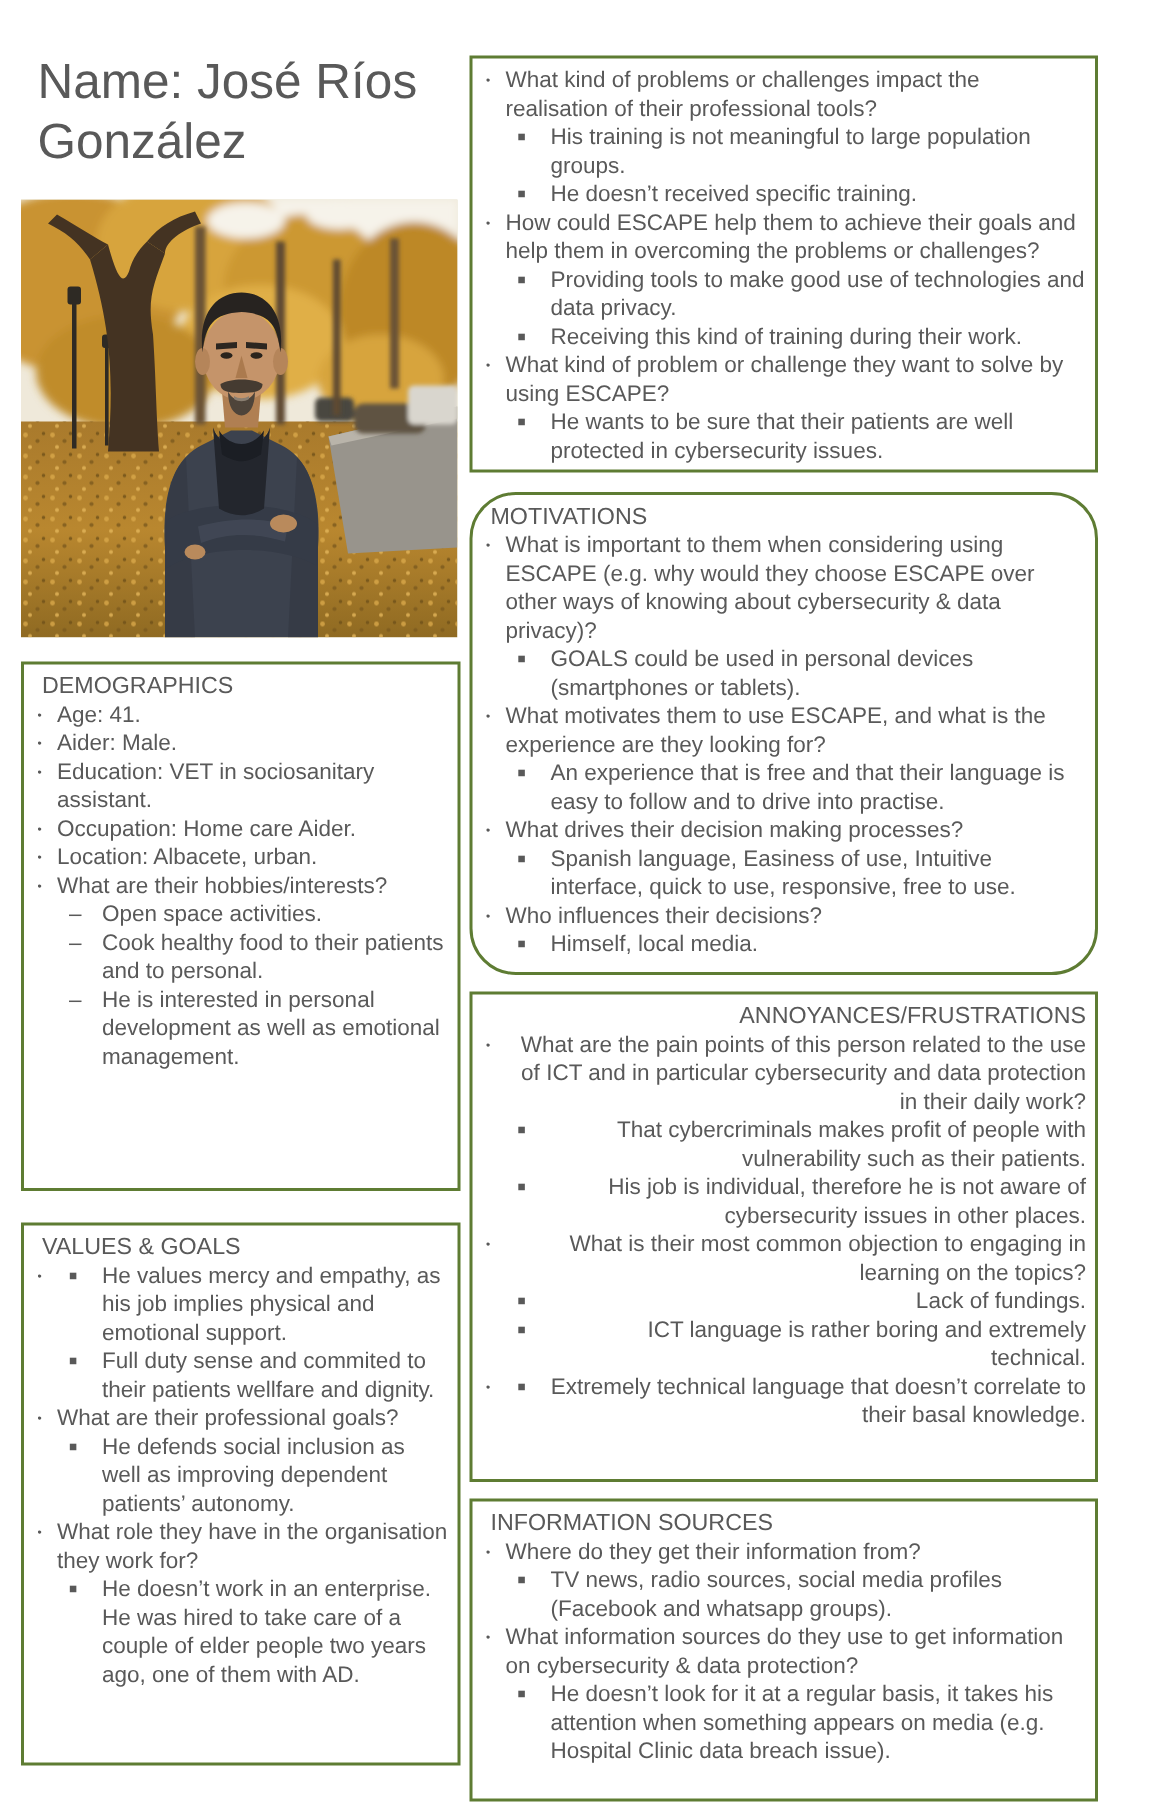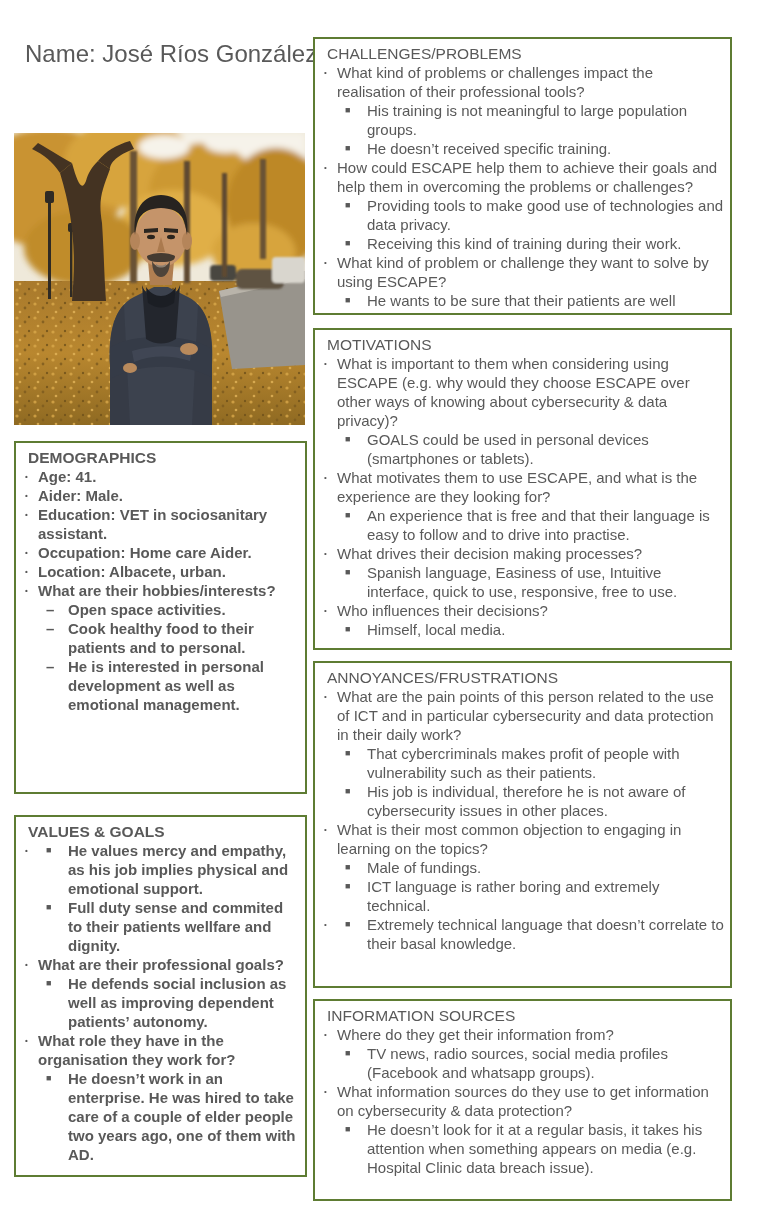--- a/index.html
+++ b/index.html
@@ -6,21 +6,21 @@
   html, body { background:#ffffff; }
   body {
     width:768px; height:1209px; position:relative; overflow:hidden;
     font-family:"Liberation Sans","DejaVu Sans",sans-serif;
     -webkit-font-smoothing:antialiased;
   }
   .page { position:absolute; inset:0; background:var(--page-bg,#ffffff); }
 
   .name-title {
     position:absolute; left:25px; top:34px; width:302px;
-    font-size:24px; line-height:40px; font-weight:400;
+    font-size:33px; line-height:40px; font-weight:400;
     color:var(--text,#595959);
   }
 
   .photo {
     position:absolute; left:14px; top:133px; width:291px; height:292px;
     overflow:hidden; background:#e8dfc9;
   }
   .photo svg { display:block; width:100%; height:100%; }
 
   .box {
@@ -38,25 +38,25 @@
   }
   .li .marker { position:absolute; top:0; line-height:19px; color:var(--text,#595959); }
   .lvl1 { padding-left:22px; }
   .lvl1 .marker { left:9px; }
   .lvl2 { padding-left:52px; }
   .lvl2 .marker { left:30px; }
   .m-dot .marker { font-size:8px; }
   .m-square .marker { font-size:9px; }
   .m-dash .marker { font-size:15px; }
 
-  #sec-demographics { left:14px;  top:441px; width:293px; height:353px;font-weight:bold; }
-  #sec-values       { left:14px;  top:815px; width:293px; height:362px;font-weight:bold; }
+  #sec-demographics { left:14px;  top:441px; width:293px; height:353px; }
+  #sec-values       { left:14px;  top:815px; width:293px; height:362px; }
   #sec-challenges   { left:313px; top:37px;  width:419px; height:278px; }
-  #sec-motivations  { left:313px; top:328px; width:419px; height:322px; }
-  #sec-annoyances   { left:313px; top:661px; width:419px; height:327px; }
+  #sec-motivations  { left:313px; top:328px; width:419px; height:322px;border-radius:31px; }
+  #sec-annoyances   { left:313px; top:661px; width:419px; height:327px;text-align:right; }
   #sec-information  { left:313px; top:999px; width:419px; height:202px; }
 </style>
 </head>
 <body>
 
 <div class="page">
 
   <h1 class="name-title">Name: José Ríos González</h1>
 
   <div class="photo" role="img" aria-label="Middle-aged man with dark hair and goatee, arms crossed, wearing a dark grey jacket and scarf, standing in an autumn park with orange trees and leaf-covered ground">
@@ -166,21 +166,20 @@
         <div class="li lvl2 m-square"><span class="marker">■</span><span>He values mercy and empathy, as his job implies physical and emotional support.</span></div>
         <div class="li lvl2 m-square"><span class="marker">■</span><span>Full duty sense and commited to their patients wellfare and dignity.</span></div>
         <div class="li lvl1 m-dot"><span class="marker">•</span><span>What are their professional goals?</span></div>
         <div class="li lvl2 m-square"><span class="marker">■</span><span>He defends social inclusion as well as improving dependent patients’ autonomy.</span></div>
         <div class="li lvl1 m-dot"><span class="marker">•</span><span>What role they have in the organisation they work for?</span></div>
         <div class="li lvl2 m-square"><span class="marker">■</span><span>He doesn’t work in an enterprise. He was hired to take care of a couple of elder people two years ago, one of them with AD.</span></div>
       </div>
   </section>
 
   <section class="box" id="sec-challenges">
-    <div class="box-title">CHALLENGES/PROBLEMS</div>
     <div class="list">
         <div class="li lvl1 m-dot"><span class="marker">•</span><span>What kind of problems or challenges impact the realisation of their professional tools?</span></div>
         <div class="li lvl2 m-square"><span class="marker">■</span><span>His training is not meaningful to large population groups.</span></div>
         <div class="li lvl2 m-square"><span class="marker">■</span><span>He doesn’t received specific training.</span></div>
         <div class="li lvl1 m-dot"><span class="marker">•</span><span>How could ESCAPE help them to achieve their goals and help them in overcoming the problems or challenges?</span></div>
         <div class="li lvl2 m-square"><span class="marker">■</span><span>Providing tools to make good use of technologies and data privacy.</span></div>
         <div class="li lvl2 m-square"><span class="marker">■</span><span>Receiving this kind of training during their work.</span></div>
         <div class="li lvl1 m-dot"><span class="marker">•</span><span>What kind of problem or challenge they want to solve by using ESCAPE?</span></div>
         <div class="li lvl2 m-square"><span class="marker">■</span><span>He wants to be sure that their patients are well protected in cybersecurity issues.</span></div>
       </div>
@@ -200,21 +199,21 @@
       </div>
   </section>
 
   <section class="box" id="sec-annoyances">
     <div class="box-title">ANNOYANCES/FRUSTRATIONS</div>
     <div class="list">
         <div class="li lvl1 m-dot"><span class="marker">•</span><span>What are the pain points of this person related to the use of ICT and in particular cybersecurity and data protection in their daily work?</span></div>
         <div class="li lvl2 m-square"><span class="marker">■</span><span>That cybercriminals makes profit of people with vulnerability such as their patients.</span></div>
         <div class="li lvl2 m-square"><span class="marker">■</span><span>His job is individual, therefore he is not aware of cybersecurity issues in other places.</span></div>
         <div class="li lvl1 m-dot"><span class="marker">•</span><span>What is their most common objection to engaging in learning on the topics?</span></div>
-        <div class="li lvl2 m-square"><span class="marker">■</span><span>Male of fundings.</span></div>
+        <div class="li lvl2 m-square"><span class="marker">■</span><span>Lack of fundings.</span></div>
         <div class="li lvl2 m-square"><span class="marker">■</span><span>ICT language is rather boring and extremely technical.</span></div>
         <div class="li lvl1 m-dot"><span class="marker">•</span></div>
         <div class="li lvl2 m-square"><span class="marker">■</span><span>Extremely technical language that doesn’t correlate to their basal knowledge.</span></div>
       </div>
   </section>
 
   <section class="box" id="sec-information">
     <div class="box-title">INFORMATION SOURCES</div>
     <div class="list">
         <div class="li lvl1 m-dot"><span class="marker">•</span><span>Where do they get their information from?</span></div>

